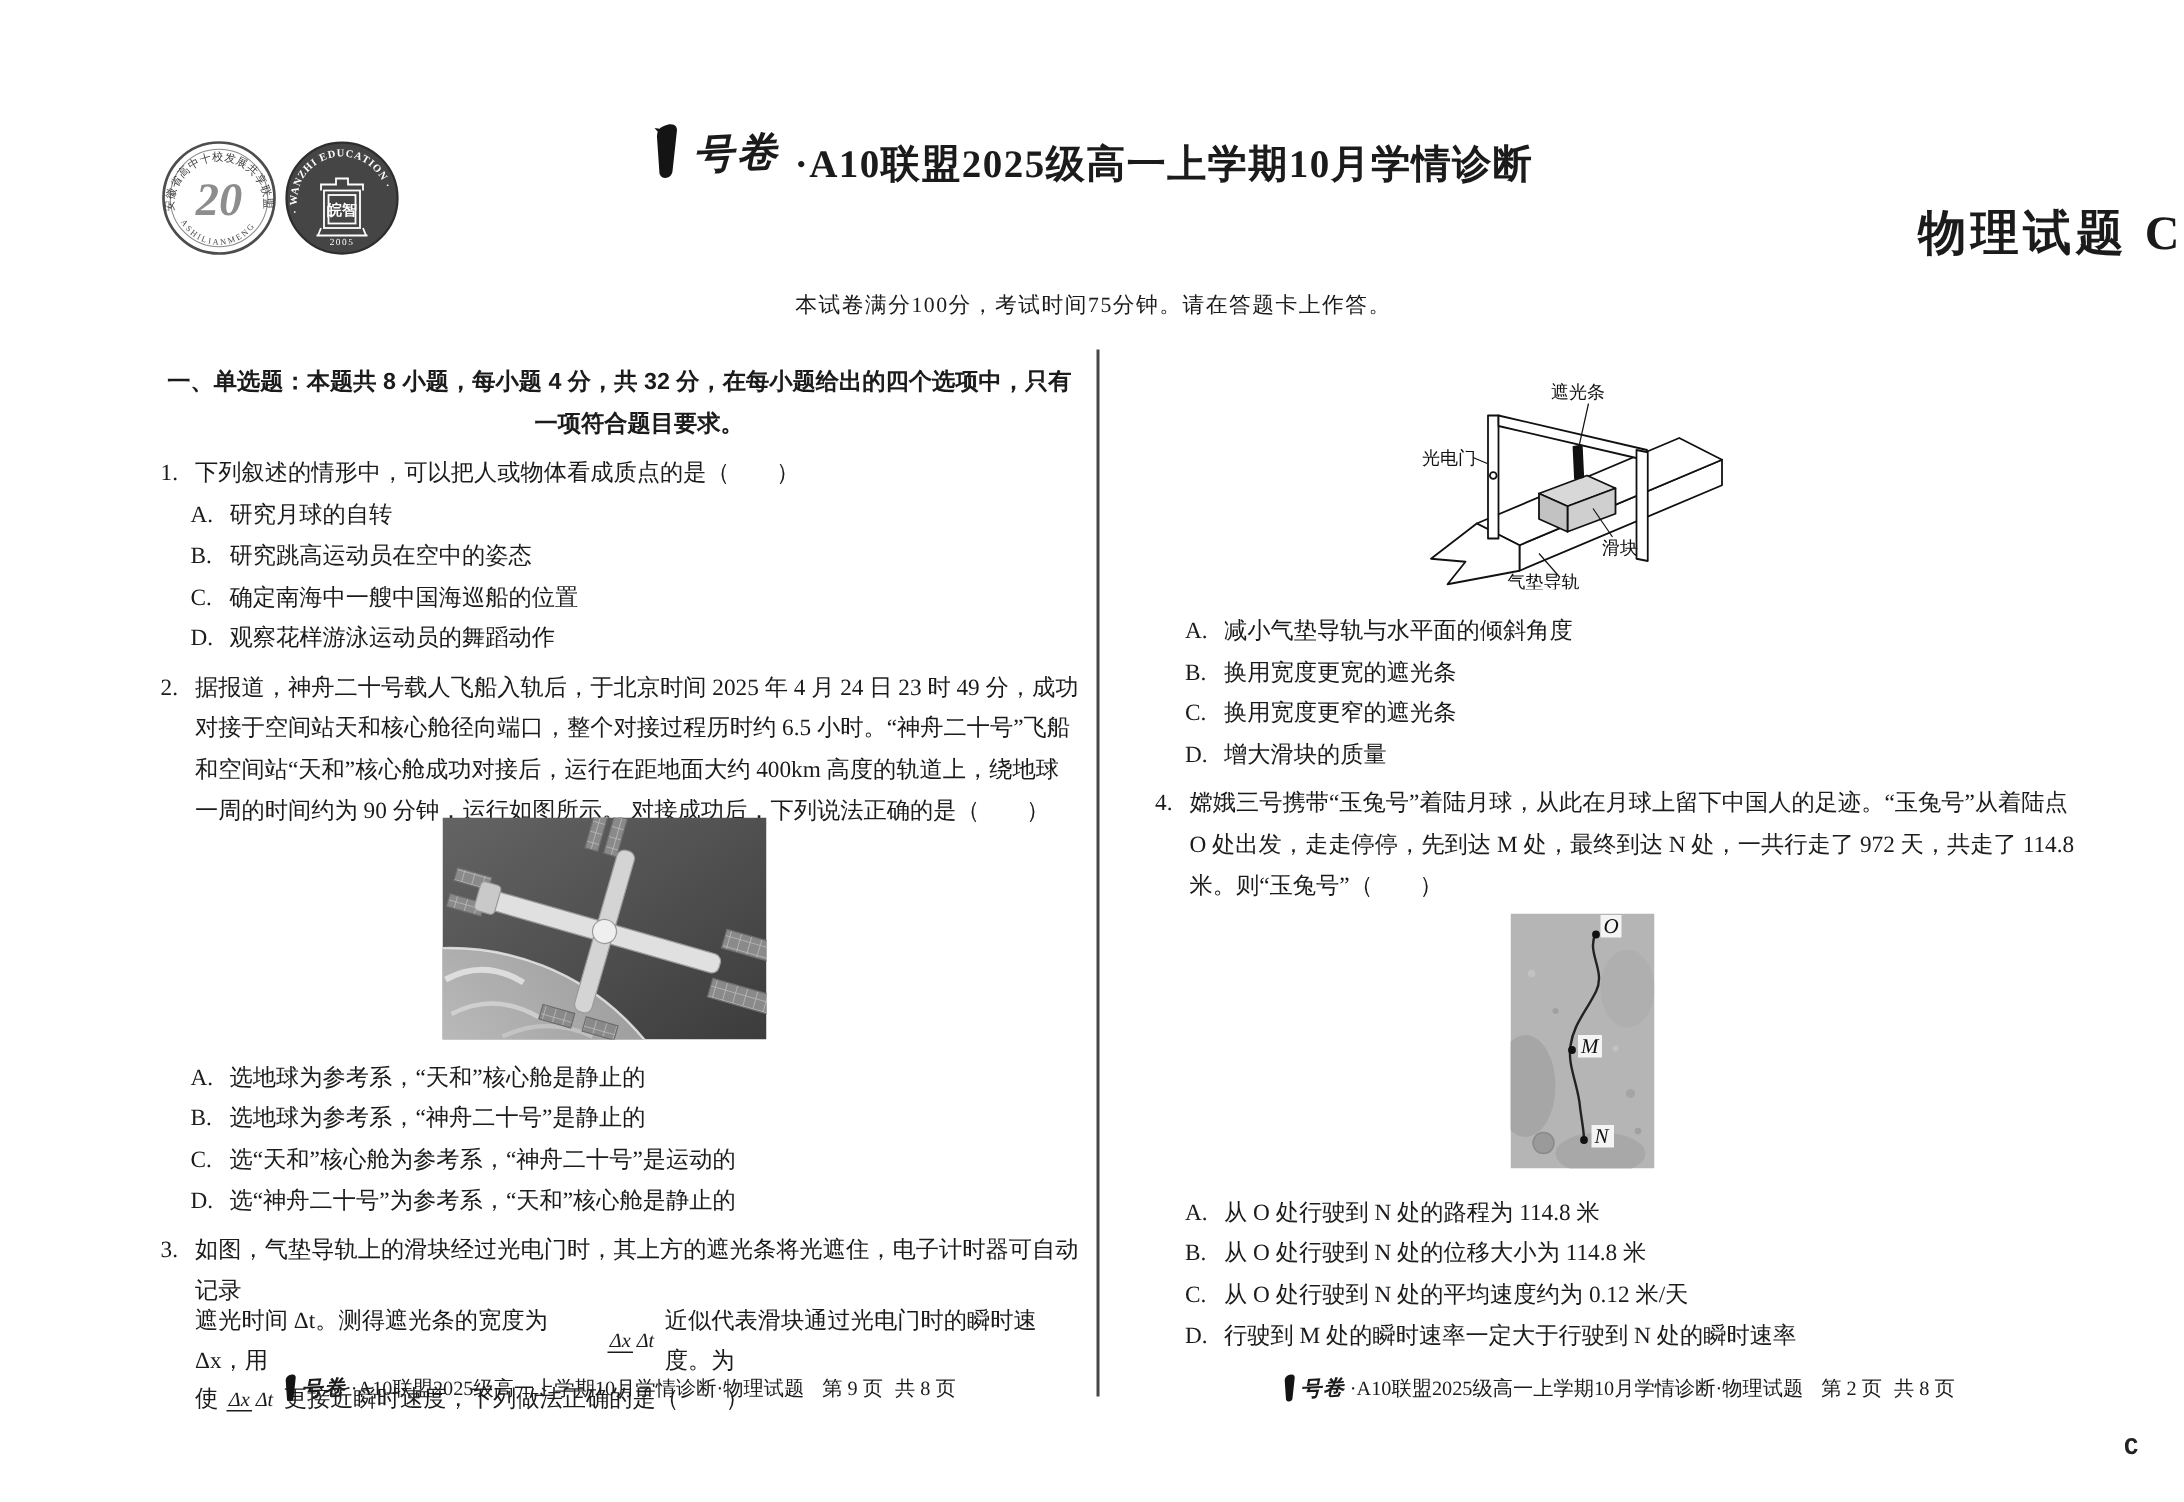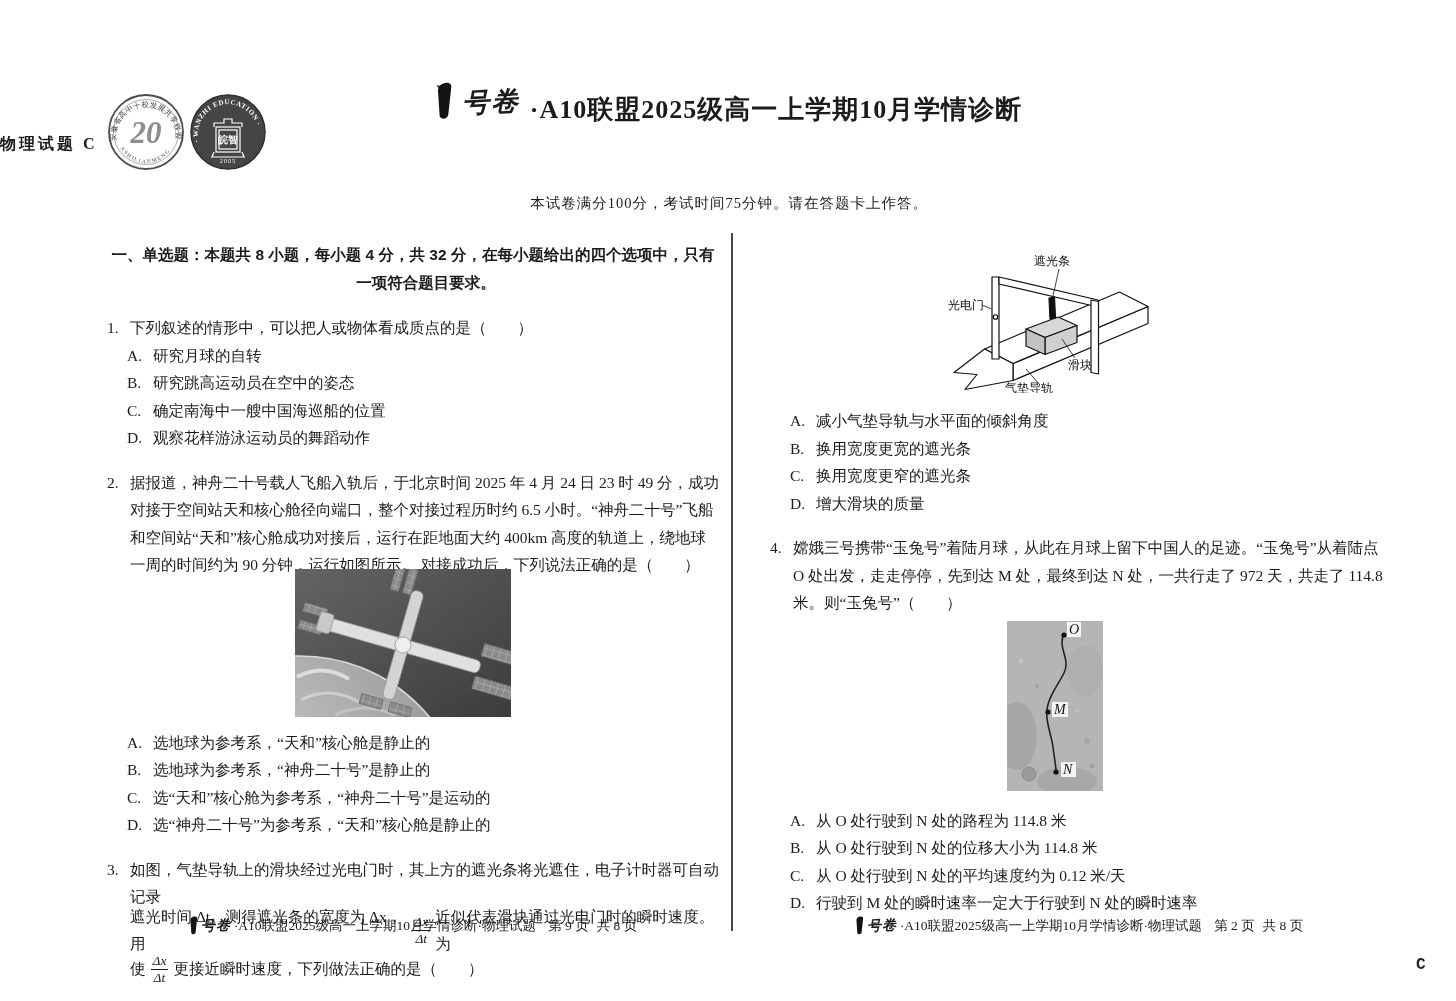--- a/index.html
+++ b/index.html
@@ -7,40 +7,40 @@
         font-family:"Liberation Serif","DejaVu Serif",serif;color:#1b1b1b;}
 
   
   .stamps{position:absolute;left:107px;top:93px;display:flex;gap:4px;}
   .title-row{position:absolute;left:0;top:76px;width:100%;display:flex;justify-content:center;
              align-items:center;gap:6px;}
   .brush-big{width:22px;height:40px;display:inline-block;}
   .brand-script{font-size:27px;font-weight:bold;font-style:italic;transform:rotate(-3deg);
                 letter-spacing:2px;margin-right:4px;}
   .title-main{font-size:26px;font-weight:bold;letter-spacing:1px;margin-top:16px;}
-  .subtitle{position:absolute;left:0;top:134px;width:100%;text-align:left;
-            font-size:16px;font-weight:bold;letter-spacing:3px;}
+  .subtitle{position:absolute;left:0;top:134px;width:100%;text-align:right;
+            font-size:32px;font-weight:bold;letter-spacing:3px;}
   .note{position:absolute;left:1px;top:194px;width:100%;text-align:center;font-size:14.5px;letter-spacing:1px;}
 
   
   .divider{position:absolute;left:731px;top:233px;width:2px;height:698px;background:#474747;}
   .col{position:absolute;top:241px;font-size:15.5px;line-height:27.5px;}
   .col-left{left:107px;width:612px;}
   .col-right{left:770px;width:618px;}
 
   .sec-heading{font-family:"Liberation Sans","DejaVu Sans",sans-serif;font-weight:bold;
                line-height:28px;padding-left:26px;text-indent:-26px;text-align:center;}
-  .para{padding-left:23px;text-indent:-23px;margin-top:17px;}
+  .para{padding-left:23px;text-indent:-23px;margin-top:5px;}
   .qnum{display:inline-block;width:23px;text-indent:0;}
   .opt{display:flex;padding-left:20px;}
   .opt-letter{flex:none;width:26px;}
   .opt-text{flex:1;}
 
   .q3line{display:flex;align-items:center;height:39px;padding-left:23px;}
-  .frac{display:inline-flex;flex-direction:column;align-items:center;font-size:13.5px;
+  .frac{display:inline-flex;flex-direction:row;align-items:center;font-size:13.5px;
         font-style:italic;line-height:1.15;margin:0 5px;}
   .frac .fnum{border-bottom:1.2px solid #1b1b1b;padding:0 2px;}
   .frac .fden{padding:0 2px;}
 
   .fig-station{display:block;margin:-10px 0 0 188px;}
   .fig-airtrack{display:block;margin:2px 0 0 172px;}
   .fig-moon{display:block;margin:4px 0 0 237px;}
   .mt12{margin-top:12px;}
   .mt14{margin-top:14px;}
   .mt16{margin-top:16px;}

